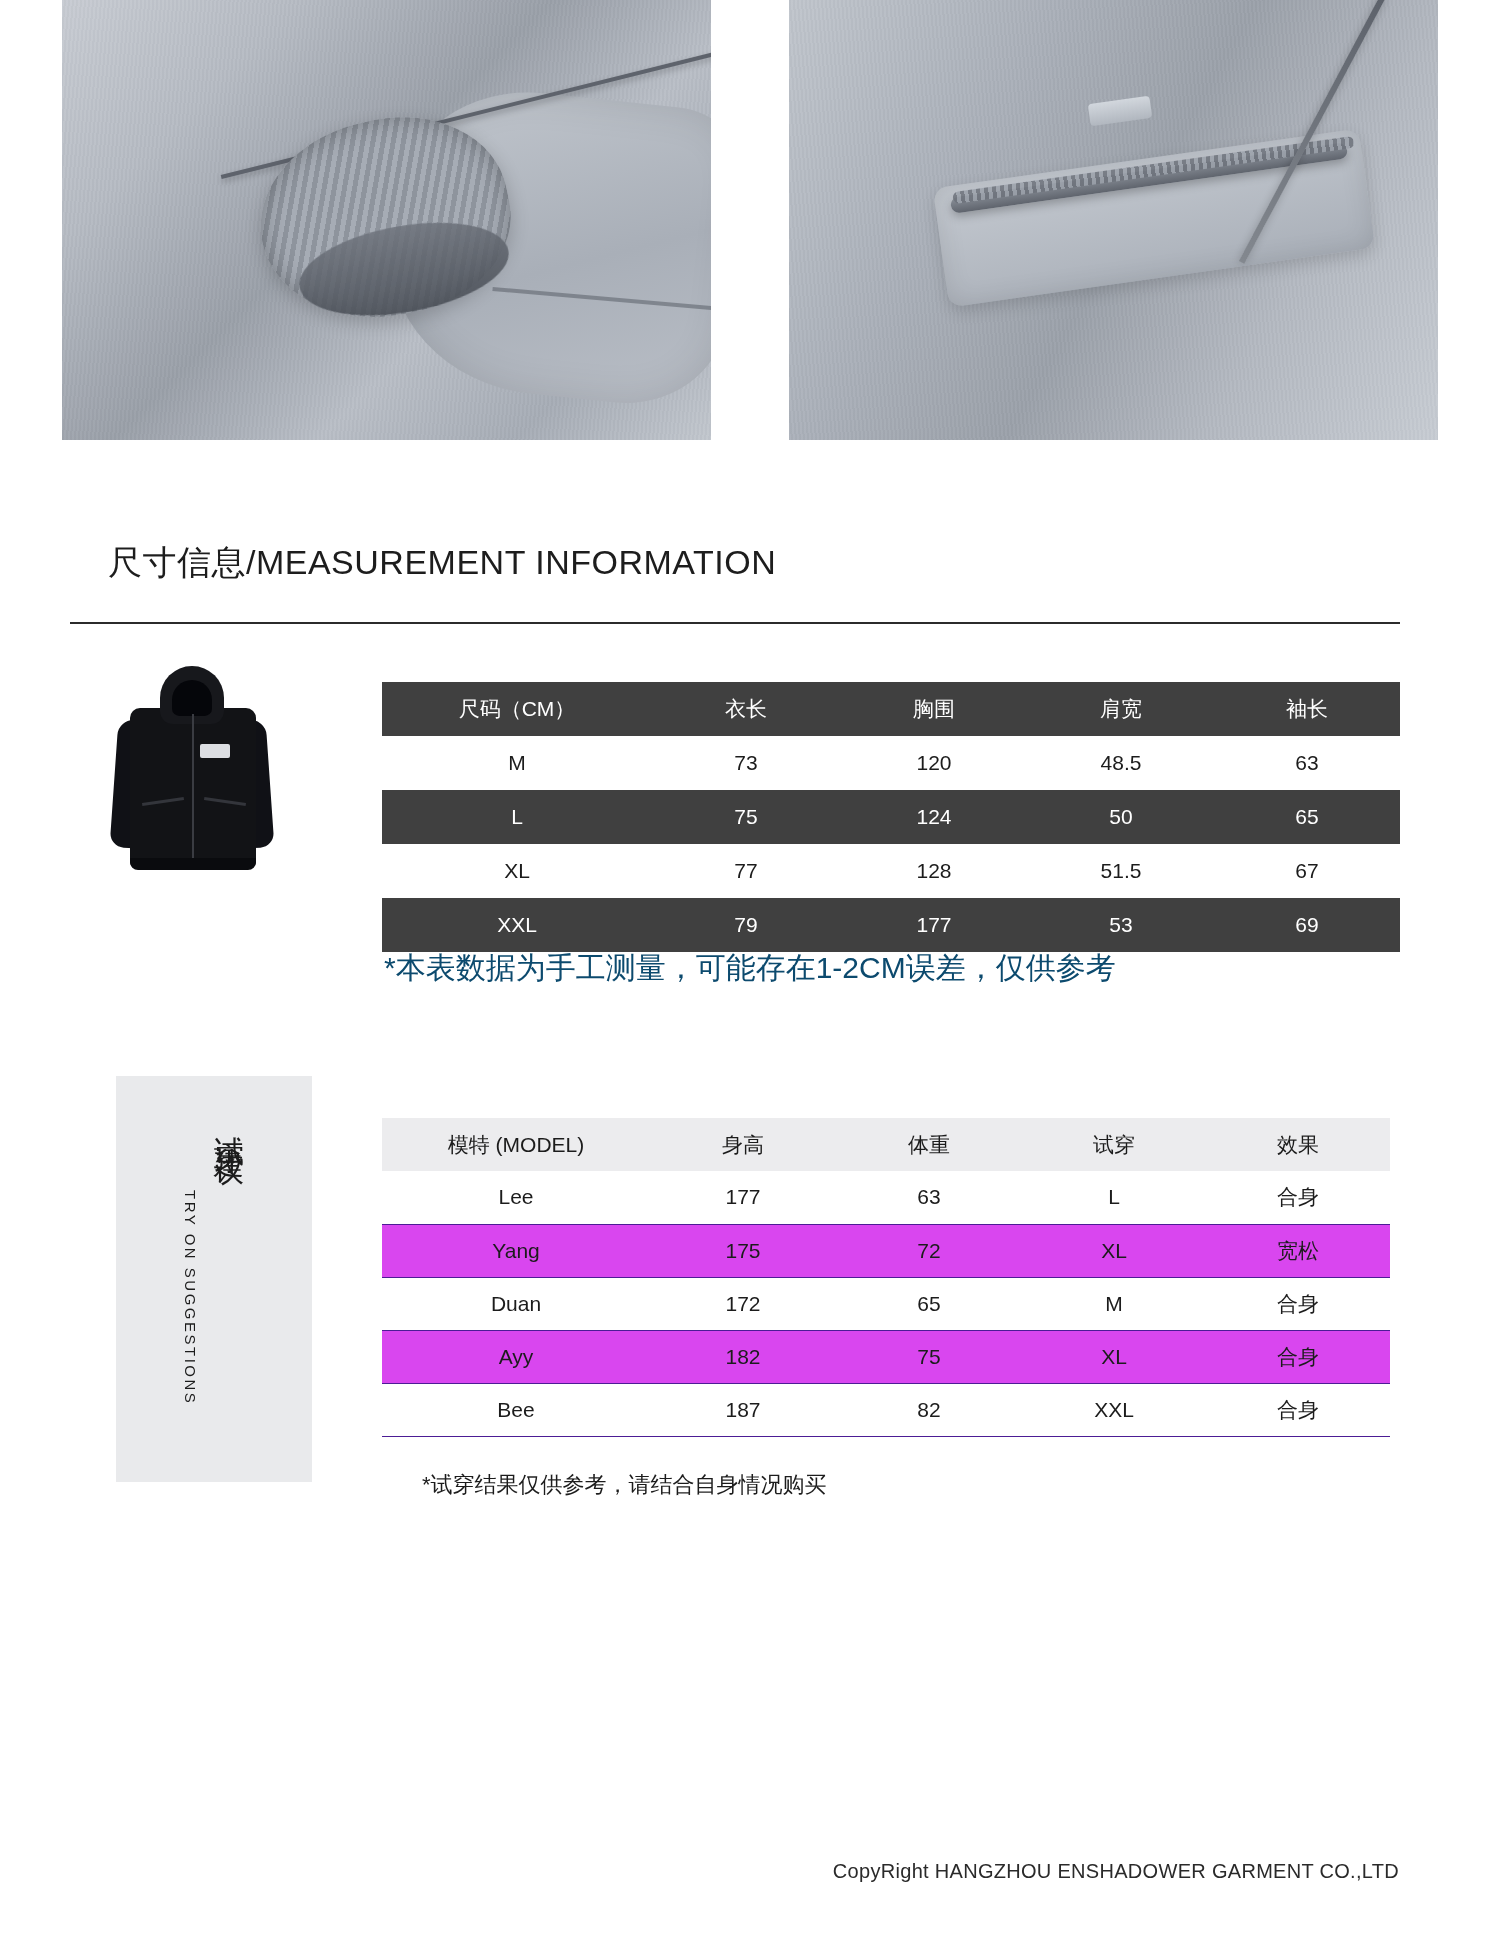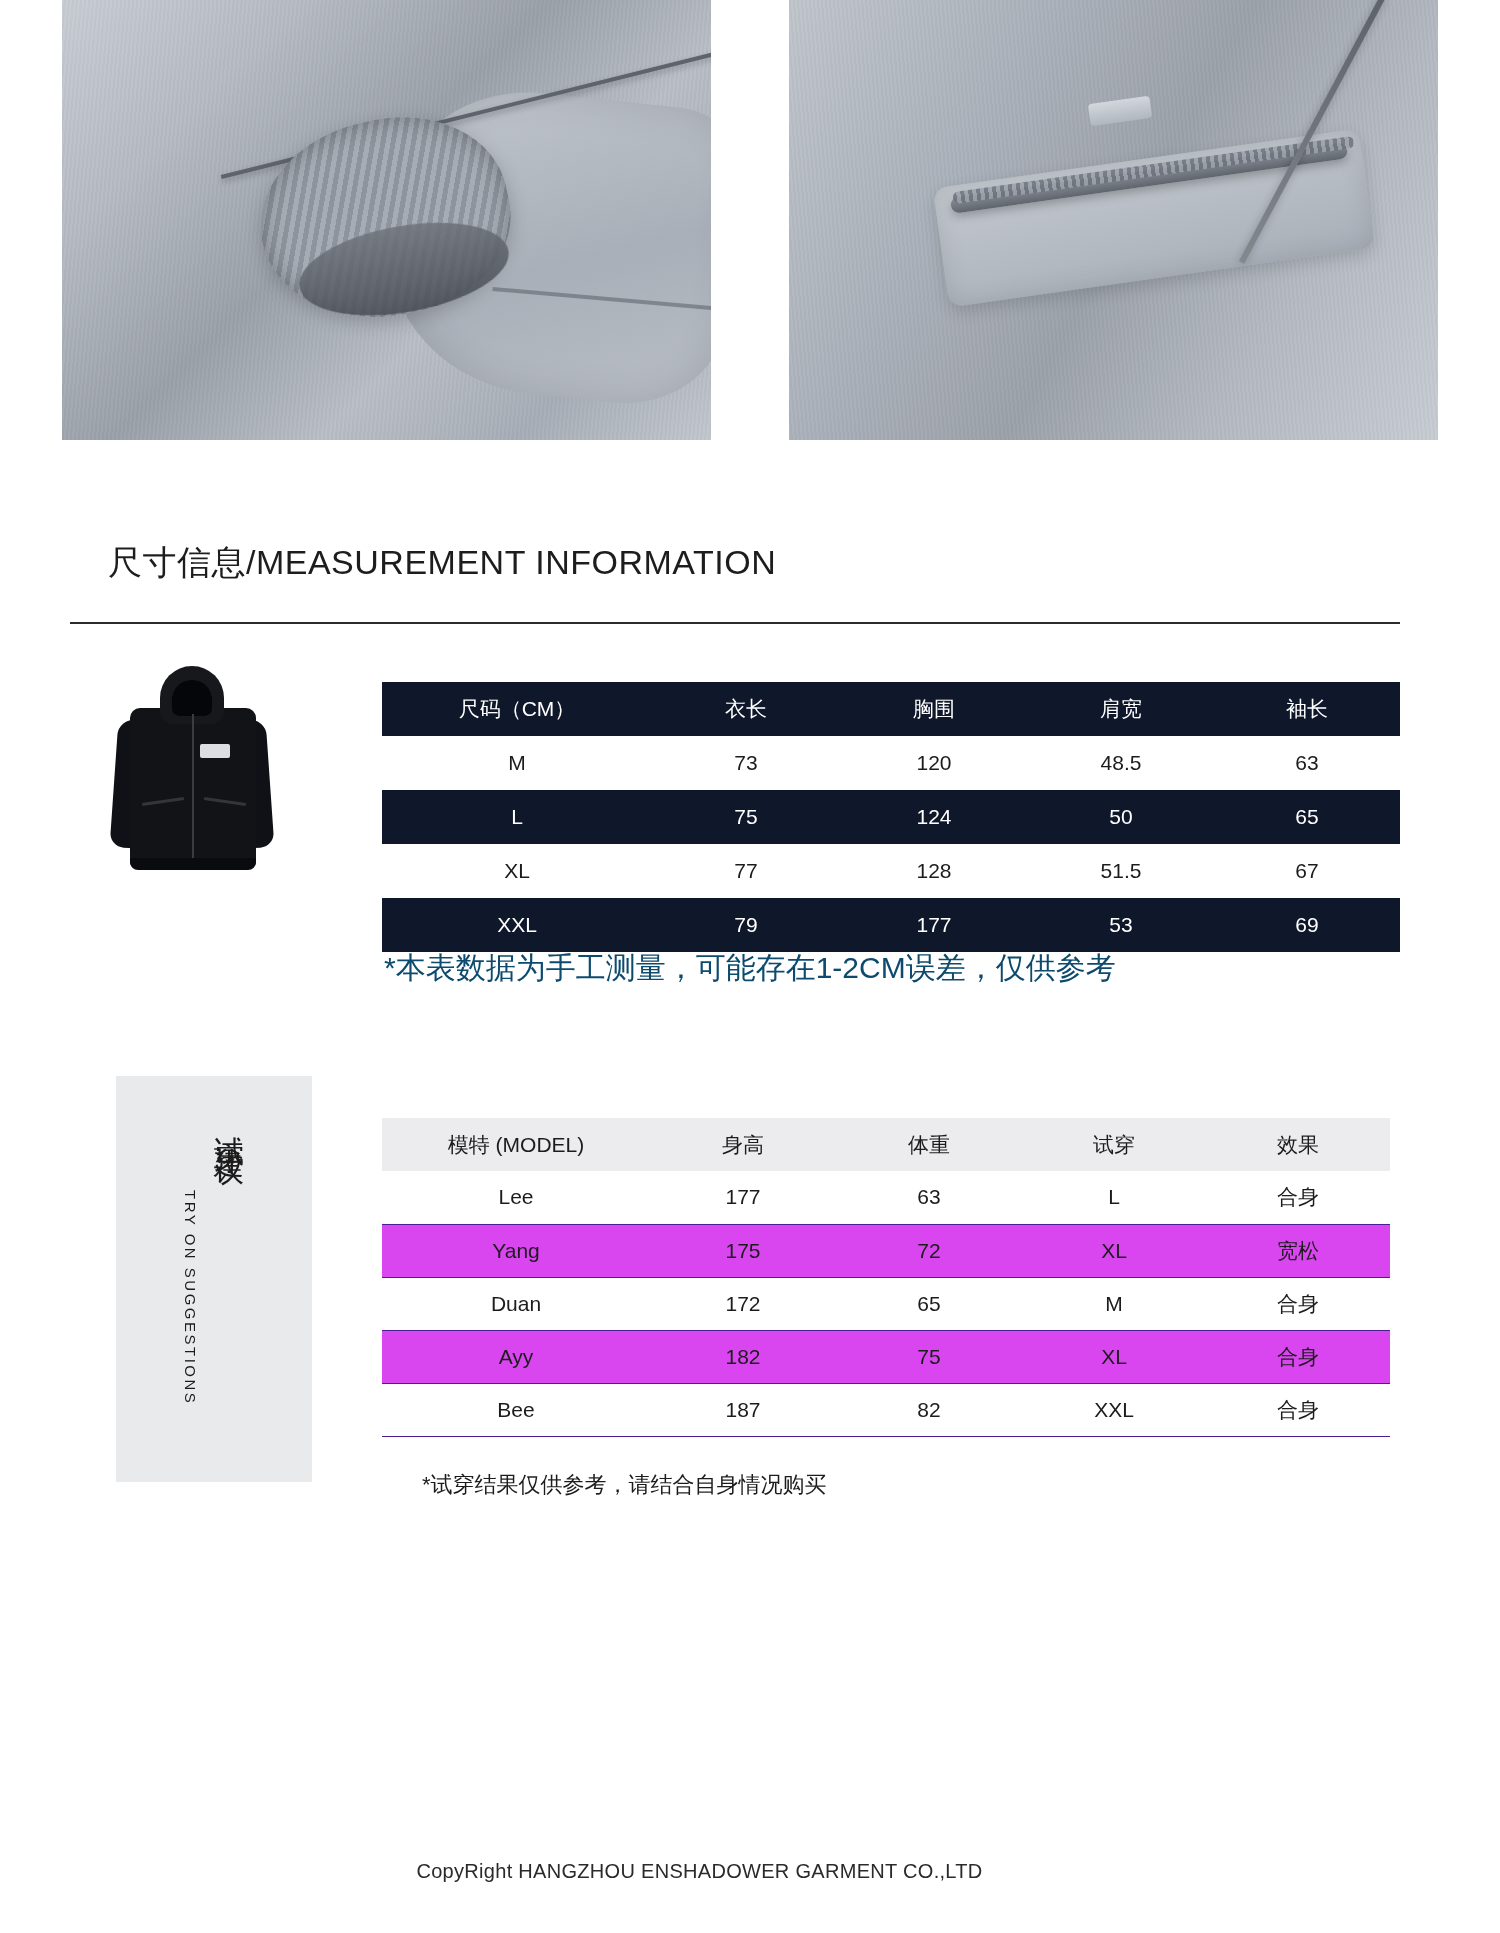--- a/index.html
+++ b/index.html
@@ -264,21 +264,21 @@
     color: #1c1c1c;
   }
   .size-table td, .size-table th {
     height: 54px;
     text-align: center;
     font-weight: normal;
     padding: 0;
   }
   .size-table tr.shade-dark th,
   .size-table tr.shade-dark td {
-    background: #0f172a;
+    background: #404040;
     color: #ffffff;
   }
   .size-table tr.shade-light td {
     background: #ffffff;
     color: #1c1c1c;
   }
   .size-table col.c1 { width: 270px; }
   .size-table col.c2 { width: 188px; }
   .size-table col.c3 { width: 188px; }
   .size-table col.c4 { width: 186px; }
@@ -352,21 +352,21 @@
     color: #1c1c1c;
     margin-left: 38px;
   }
 
   
   .footer {
     position: absolute;
     left: 0;
     top: 1860px;
     width: 1399px;
-    text-align: center;
+    text-align: right;
     font-size: 20px;
     color: #2a2a2a;
     letter-spacing: .3px;
   }
 </style>
 </head>
 <body>
 
 <div class="page">
 

